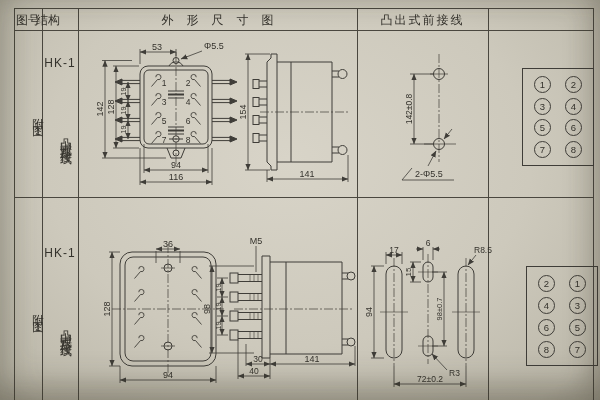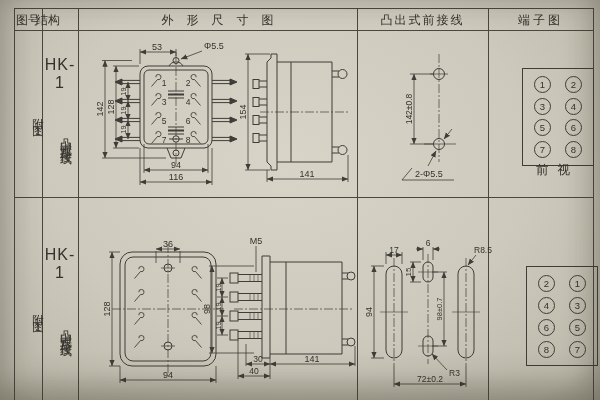--- a/index.html
+++ b/index.html
@@ -4,21 +4,21 @@
 <style>
   html,body{margin:0;padding:0;}
   body{width:600px;height:400px;overflow:hidden;position:relative;
        font-family:"Liberation Sans","DejaVu Sans",sans-serif;color:#34322c;
        background:radial-gradient(ellipse at 48% 40%, #d8d4c8 0%, #cdc9bc 55%, #bdb9ab 90%, #aaa698 100%);}
   .page{position:absolute;inset:0;}
   .gl{position:absolute;background:#4a473f;}
   .hdr{position:absolute;font-size:12px;text-align:center;white-space:nowrap;}
   .vtext{writing-mode:vertical-rl;text-orientation:upright;}
   .cellv{position:absolute;text-align:center;}
-  .model{position:absolute;font-size:16px;letter-spacing:1px;text-align:center;}
+  .model{position:absolute;font-size:12px;letter-spacing:1px;text-align:center;}
   svg{position:absolute;overflow:visible;}
   svg text{font-family:"Liberation Sans","DejaVu Sans",sans-serif;fill:#34322c;}
   .tbox{position:absolute;border:1.5px solid #3f3d38;display:grid;
         grid-template-columns:1fr 1fr;align-items:center;justify-items:center;padding:5px 4px;}
   .tc{width:15px;height:15px;border:1.3px solid #3f3d38;border-radius:50%;
       font-size:9.5px;line-height:15px;text-align:center;}
   .tlabel{position:absolute;font-size:12.5px;letter-spacing:9px;text-indent:9px;text-align:center;white-space:nowrap;}
   .vignette{position:absolute;inset:0;pointer-events:none;
             box-shadow:inset 0 -18px 30px rgba(60,55,40,.25), inset 18px 0 30px rgba(60,55,40,.12), inset -14px 0 26px rgba(60,55,40,.15);}
 </style>
@@ -47,21 +47,20 @@
     <div class="gl" style="left:78px;top:8px;width:1.2px;height:392px"></div>
     <div class="gl" style="left:357px;top:8px;width:1.2px;height:392px"></div>
     <div class="gl" style="left:488px;top:8px;width:1.2px;height:392px"></div>
     <div class="gl" style="left:593px;top:8px;width:1.2px;height:392px"></div>
   </div>
 
   <div class="hdr" style="left:14px;top:12px;width:28px">图号</div>
   <div class="hdr" style="left:30px;top:12px;width:36px">结构</div>
   <div class="hdr" style="left:78px;top:12px;width:279px;letter-spacing:13px;text-indent:13px">外形尺寸图</div>
   <div class="hdr" style="left:357px;top:12px;width:131px;letter-spacing:2px">凸出式前接线</div>
-  <div class="hdr" style="left:488px;top:12px;width:105px;letter-spacing:3px">端子图</div>
 
   <div class="cellv vtext" style="left:14px;top:92px;width:28px;height:70px;font-size:11.5px;letter-spacing:8px;margin:0 auto;left:17px">附图1</div>
   <div class="model" style="left:42px;top:56px;width:36px">HK-1</div>
   <div class="cellv vtext" style="left:46px;top:82px;width:28px;height:110px;font-size:12px;letter-spacing:3px">凸出式前接线</div>
 
   <div class="cellv vtext" style="left:17px;top:288px;width:28px;height:70px;font-size:11.5px;letter-spacing:8px">附图1</div>
   <div class="model" style="left:42px;top:246px;width:36px">HK-1</div>
   <div class="cellv vtext" style="left:46px;top:274px;width:28px;height:110px;font-size:12px;letter-spacing:3px">凸出式后接线</div>
 
   <svg style="left:96px;top:36px" width="160" height="158" viewBox="0 0 160 158">
@@ -221,21 +220,20 @@
   <div class="tbox" style="left:522px;top:68px;width:62px;height:86px">
     <span class="tc">1</span>
     <span class="tc">2</span>
     <span class="tc">3</span>
     <span class="tc">4</span>
     <span class="tc">5</span>
     <span class="tc">6</span>
     <span class="tc">7</span>
     <span class="tc">8</span>
   </div>
-  <div class="tlabel" style="left:512px;top:162px;width:82px">前视</div>
 
   <svg style="left:104px;top:238px" width="128" height="152" viewBox="0 0 128 152">
     <g stroke="#3f3d38" fill="none" stroke-width="1">
       <rect x="16" y="14" width="96" height="114" rx="12"></rect>
       <rect x="21" y="19" width="86" height="104" rx="8"></rect>
       <circle cx="64" cy="30" r="4"></circle>
         <line x1="57" y1="30" x2="71" y2="30" stroke-width="0.7"></line>
       <circle cx="64" cy="108" r="4"></circle>
         <line x1="57" y1="108" x2="71" y2="108" stroke-width="0.7"></line>
       <line x1="64" y1="6" x2="64" y2="138" stroke-dasharray="9 2 2 2" stroke-width="0.7"></line>

